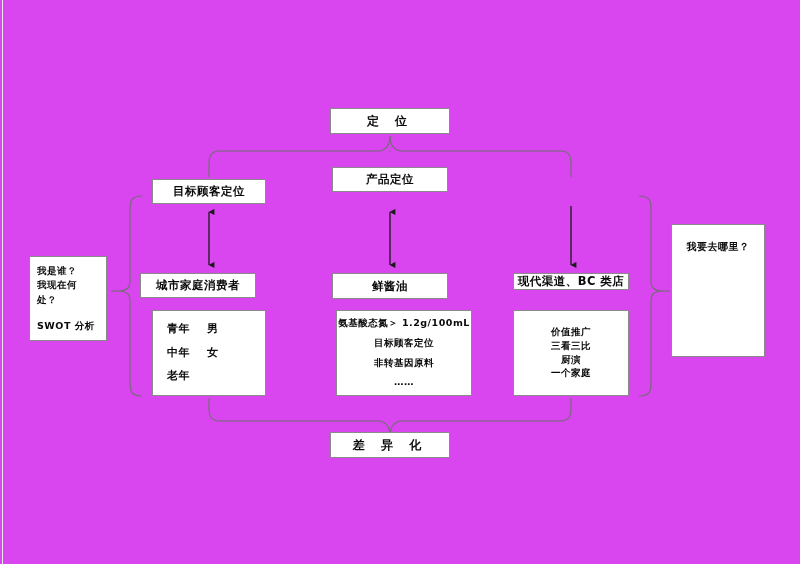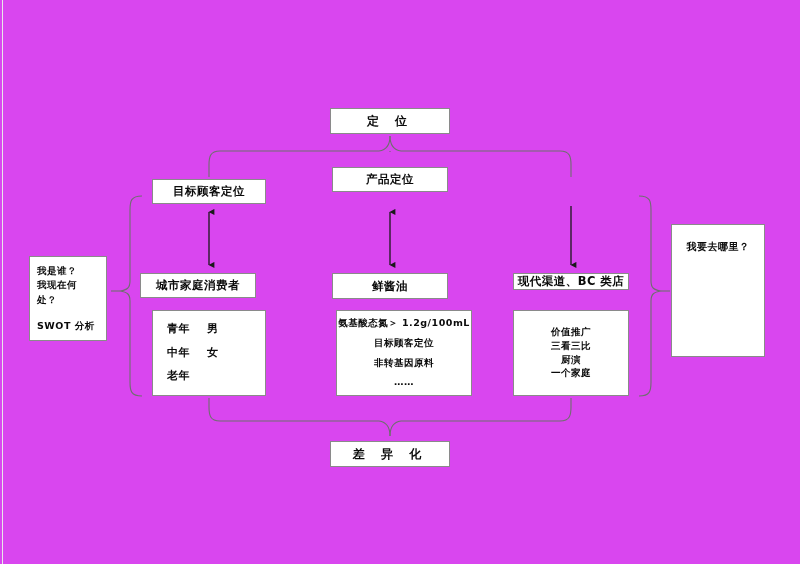--- a/index.html
+++ b/index.html
@@ -51,21 +51,21 @@
     text-align: center;
     white-space: nowrap;
   }
   
   #box-top {
     left: 330px; top: 108px; width: 120px; height: 26px;
   }
   #box-top .box-title { letter-spacing: 6px; font-size: 12px; }
 
   #box-bottom {
-    left: 330px; top: 441px; width: 120px; height: 26px;
+    left: 330px; top: 432px; width: 120px; height: 26px;
   }
   #box-bottom .box-title { letter-spacing: 6px; font-size: 12px; }
 
   #box-col1-head { left: 152px; top: 179px; width: 114px; height: 25px; }
   #box-col2-head { left: 332px; top: 167px; width: 116px; height: 25px; }
   #box-col3-head { left: 513px; top: 179px; width: 116px; height: 25px; }
 
   #box-col1-sub  { left: 140px; top: 273px; width: 116px; height: 25px; }
   #box-col2-sub  { left: 332px; top: 273px; width: 116px; height: 26px; }
   #box-col3-sub  { left: 513px; top: 273px; width: 116px; height: 17px; }

